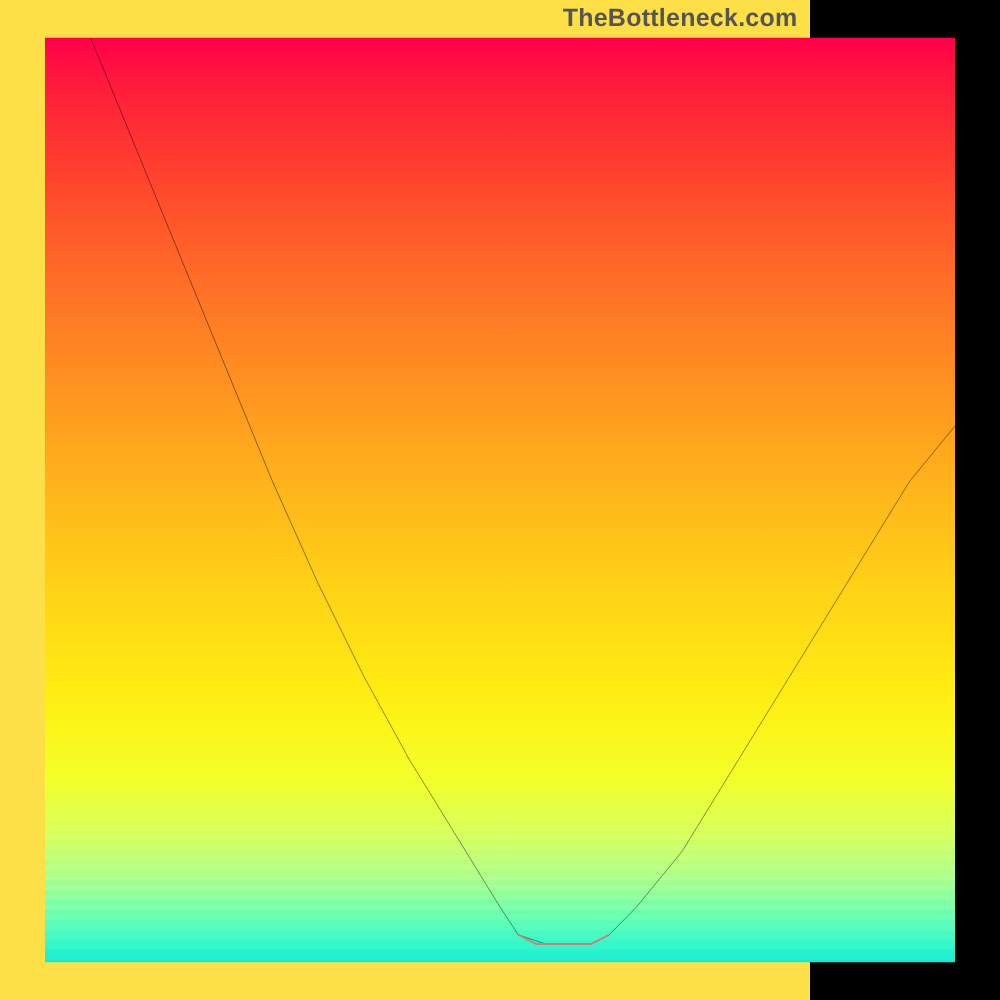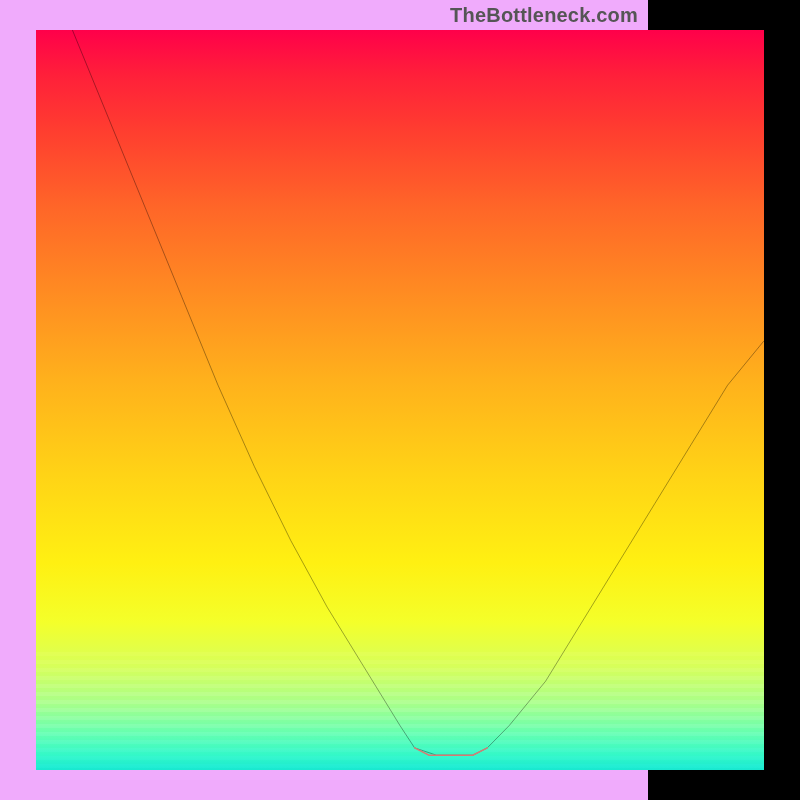--- a/index.html
+++ b/index.html
@@ -8,21 +8,21 @@
     width: 800px;
     height: 800px;
     overflow: hidden;
     background: #000;
     font-family: Arial, Helvetica, sans-serif;
   }
   .frame {
     position: relative;
     width: 648px;
     height: 800px;
-    background: #f0abfc;
+    background: #fde047;
   }
   .watermark {
     position: absolute;
     top: 4px;
     right: 10px;
     color: #555;
     font-size: 20px;
     font-weight: 600;
     letter-spacing: 0.2px;
     z-index: 20;

